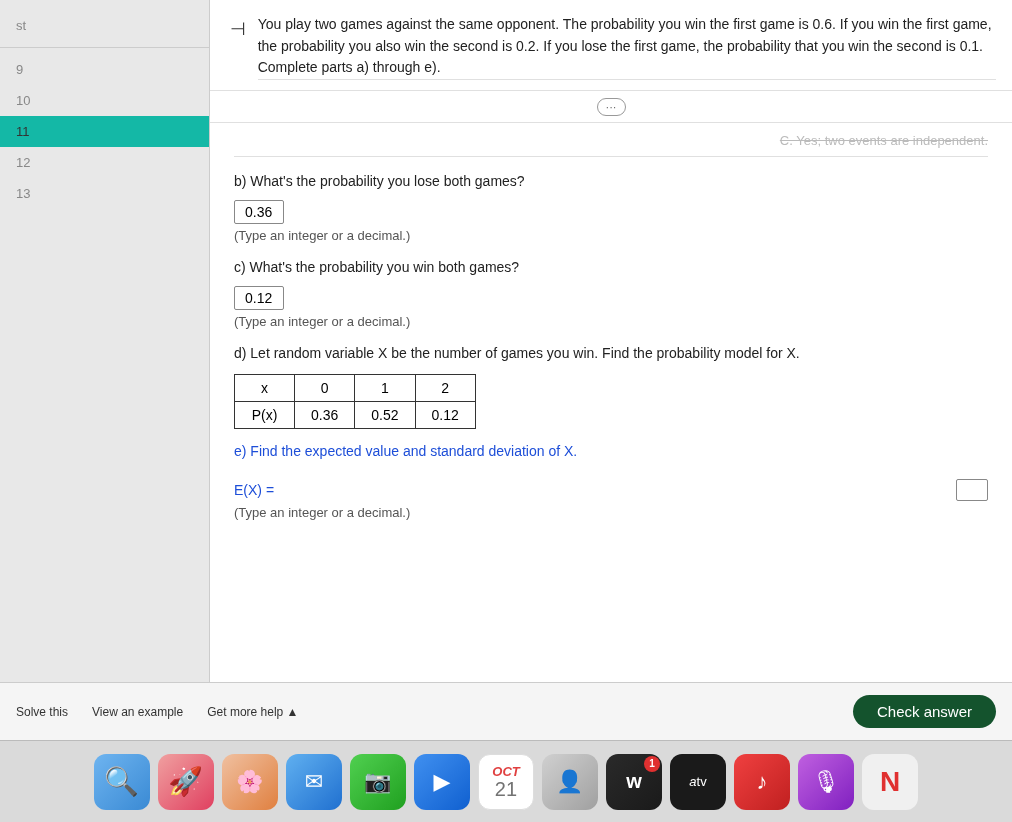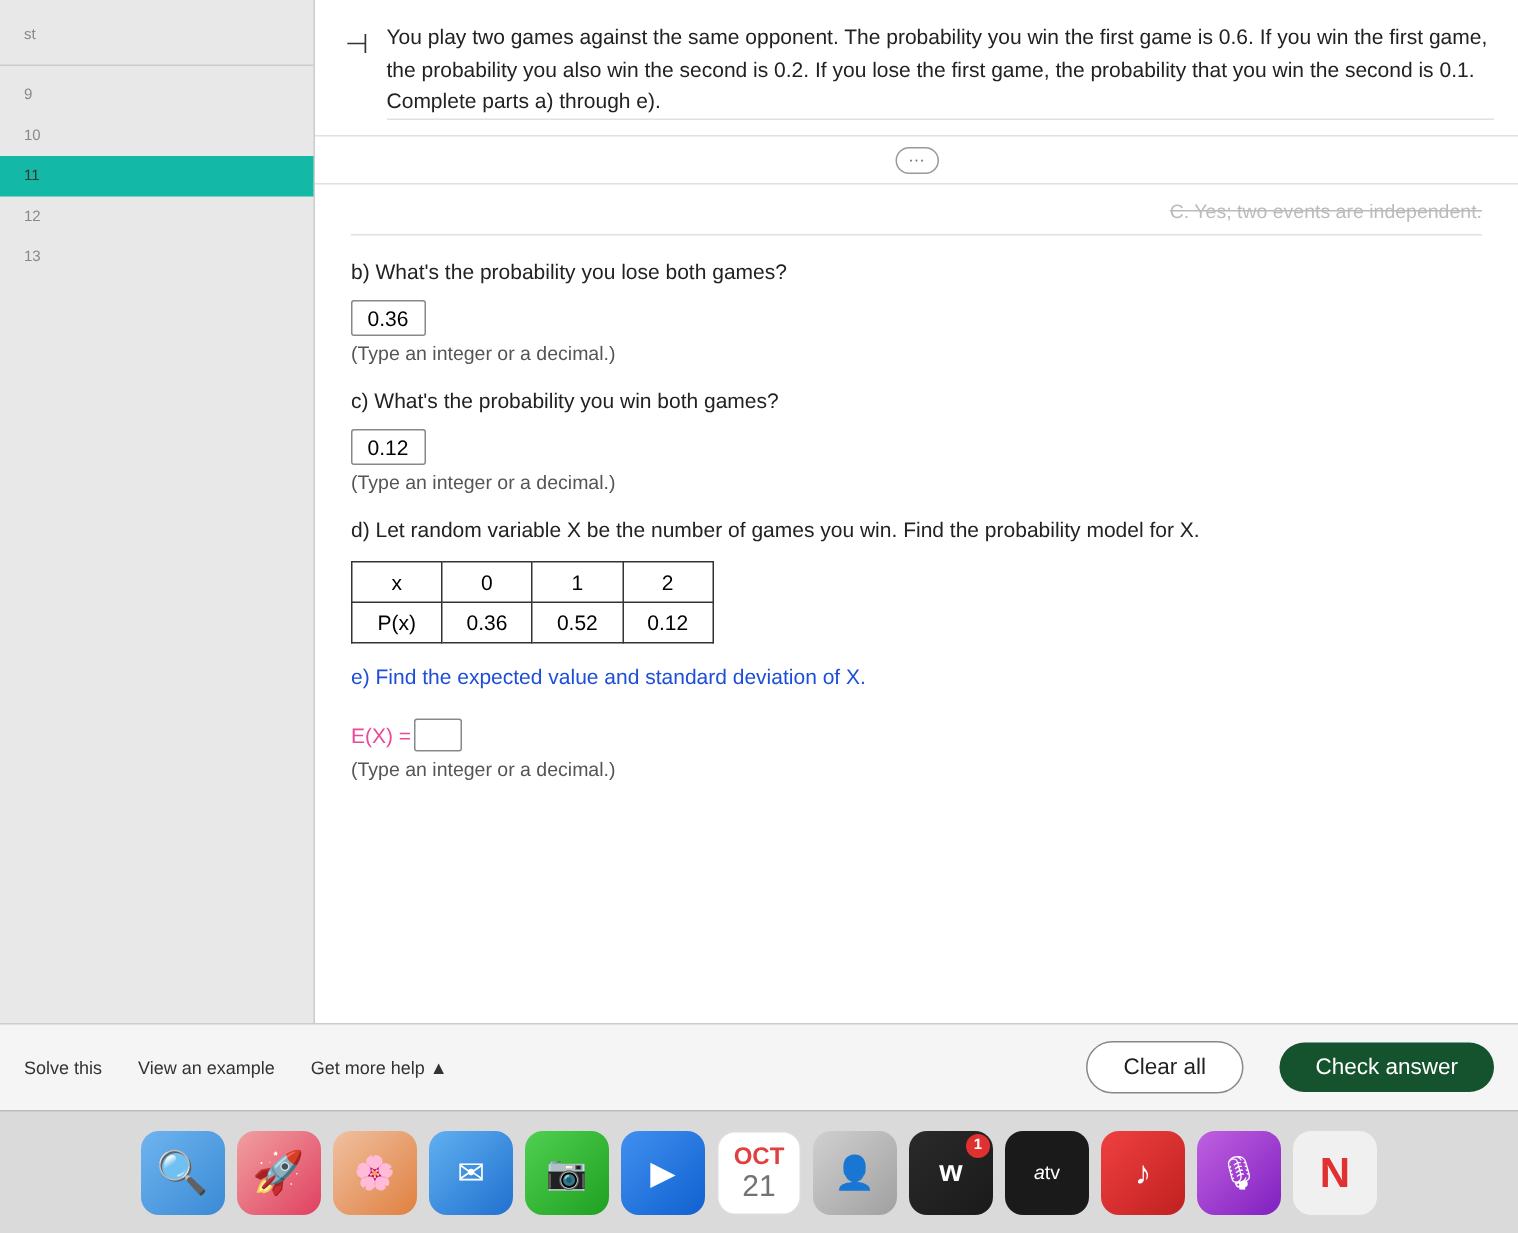--- a/index.html
+++ b/index.html
@@ -25,21 +25,21 @@
       width: 210px;
       background: #e8e8e8;
       border-right: 1px solid #ccc;
       display: flex;
       flex-direction: column;
       padding: 10px 0;
     }
 
     .sidebar-item {
       padding: 8px 16px;
-      font-size: 10px;
+      font-size: 13px;
       color: #333;
       cursor: pointer;
     }
 
     .sidebar-item.active {
       background: #14b8a6;
       font-weight: 500;
     }
 
     .sidebar-item.dim {
@@ -147,25 +147,26 @@
     }
 
     .ex-part {
       font-size: 14px;
       color: #1d4ed8;
       margin: 14px 0 20px 0;
     }
 
     .ex-formula {
       font-size: 14px;
-      color: #ec4899;
+      color: #1d4ed8;
       margin-bottom: 4px;
       display: flex;
       align-items: center;
       gap: 2px;
+      justify-content: space-between;
     }
 
     .answer-inline-box {
       display: inline-block;
       border: 1px solid #888;
       border-radius: 2px;
       width: 32px;
       height: 22px;
       vertical-align: middle;
     }
@@ -298,24 +299,25 @@
       margin-bottom: 4px;
     }
 
     .calendar-content {
       text-align: center;
       font-size: 11px;
       color: #333;
     }
 
     .calendar-content .cal-month {
-      font-size: 16px;
+      font-size: 13px;
       color: #e04040;
       text-transform: uppercase;
       font-weight: 600;
+      font-style: italic;
     }
 
     .calendar-content .cal-day {
       font-size: 20px;
       font-weight: 400;
       color: #737373;
       line-height: 1;
     }
   </style>
 </head>
@@ -406,21 +408,20 @@
 
     </div>
   </div>
 </div>
 
 <div class="bottom-toolbar">
   <span class="toolbar-link">Solve this</span>
   <span class="toolbar-link">View an example</span>
   <span class="toolbar-link">Get more help ▲</span>
   <div class="toolbar-spacer"></div>
-  <button class="btn-clear">Clear all</button>
   <button class="btn-check">Check answer</button>
 </div>
 
 <div class="dock">
   <div class="dock-icon finder">🔍</div>
   <div class="dock-icon launchpad">🚀</div>
   <div class="dock-icon photos" style="font-size:22px;">🌸</div>
   <div class="dock-icon mail" style="color:white; font-size:22px;">✉</div>
   <div class="dock-icon facetime" style="font-size:22px;">📷</div>
   <div class="dock-icon quicktime" style="background: linear-gradient(135deg, #4090f0, #1060d0); color:white; font-size:22px;">▶</div>

